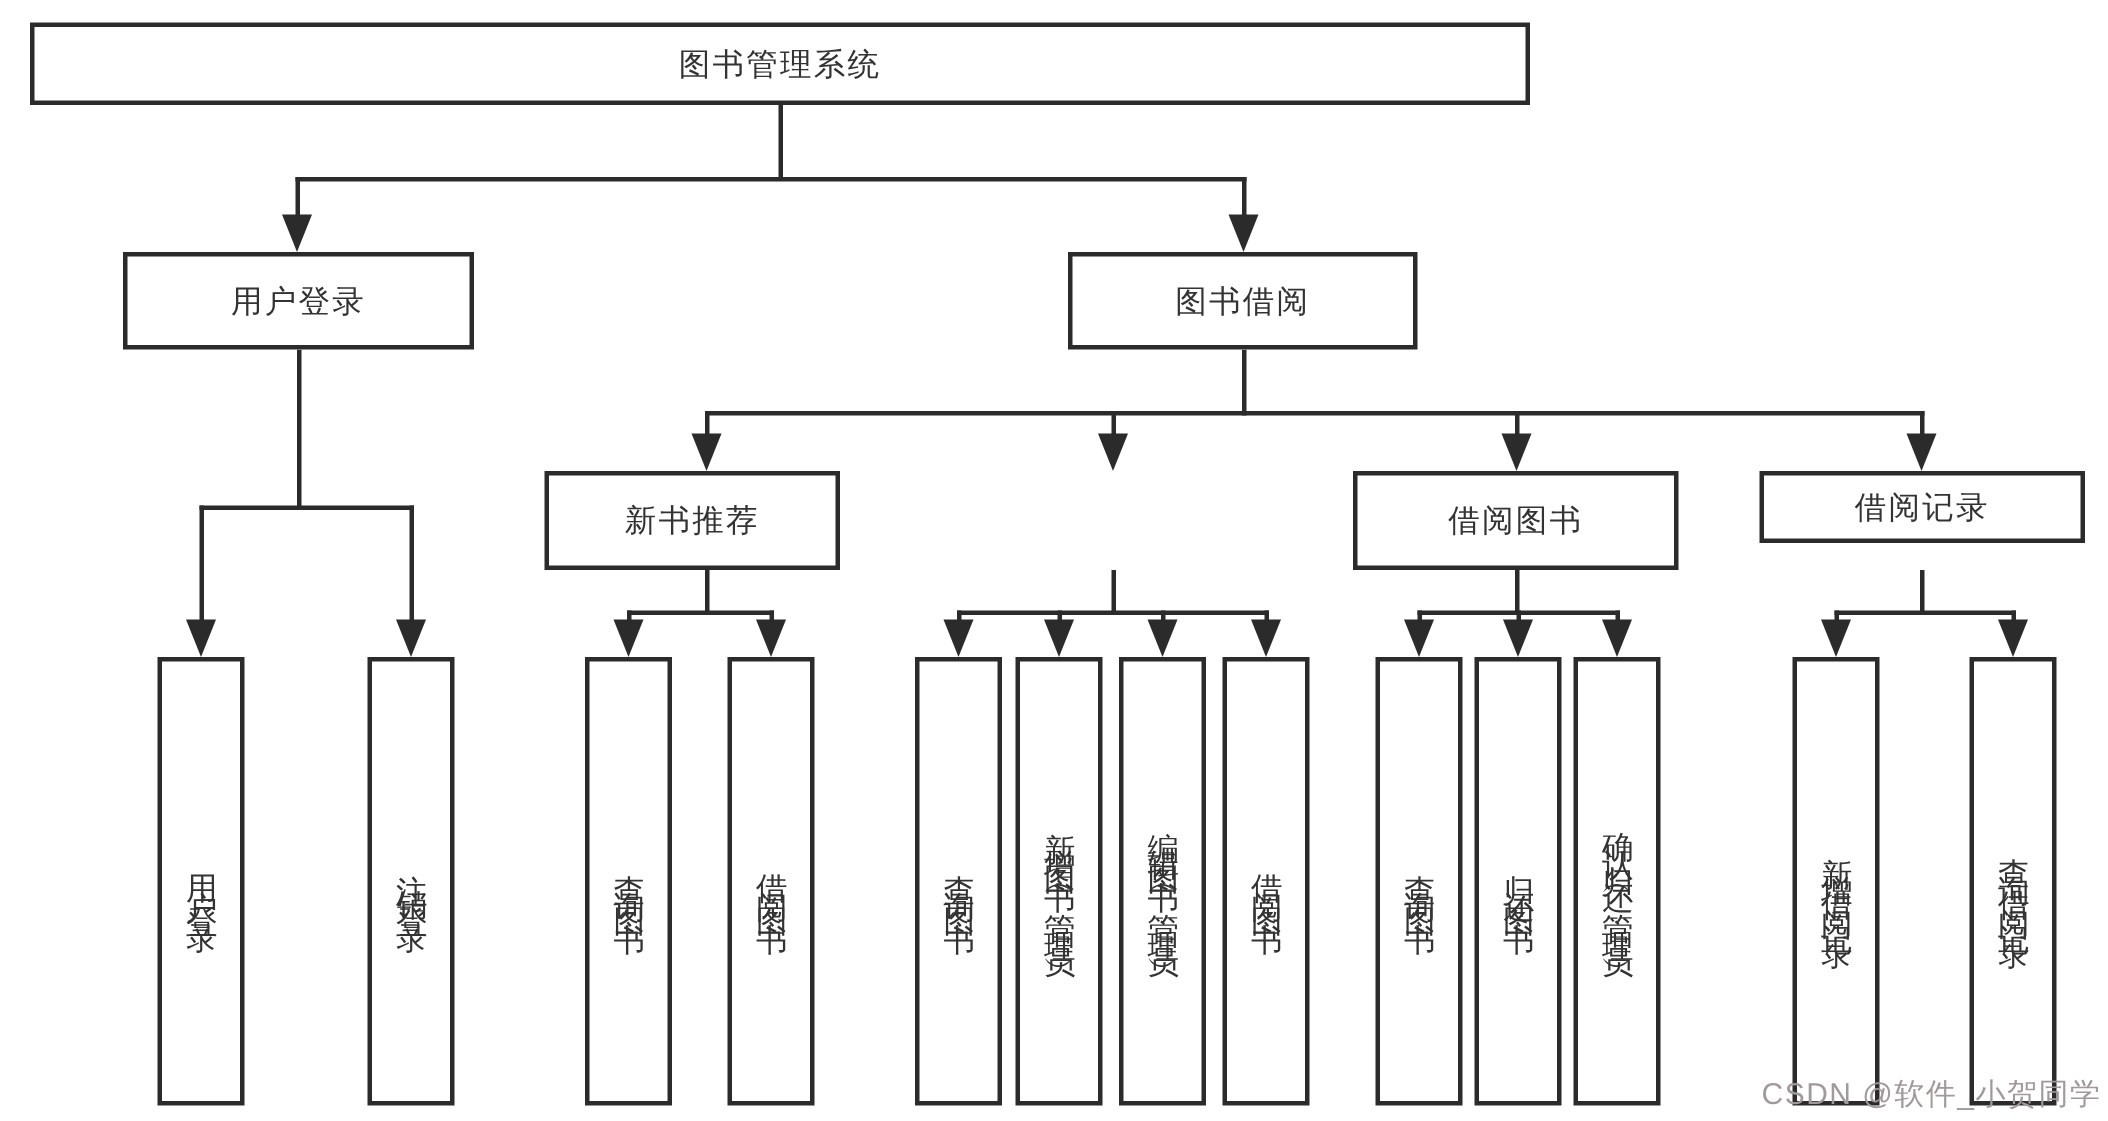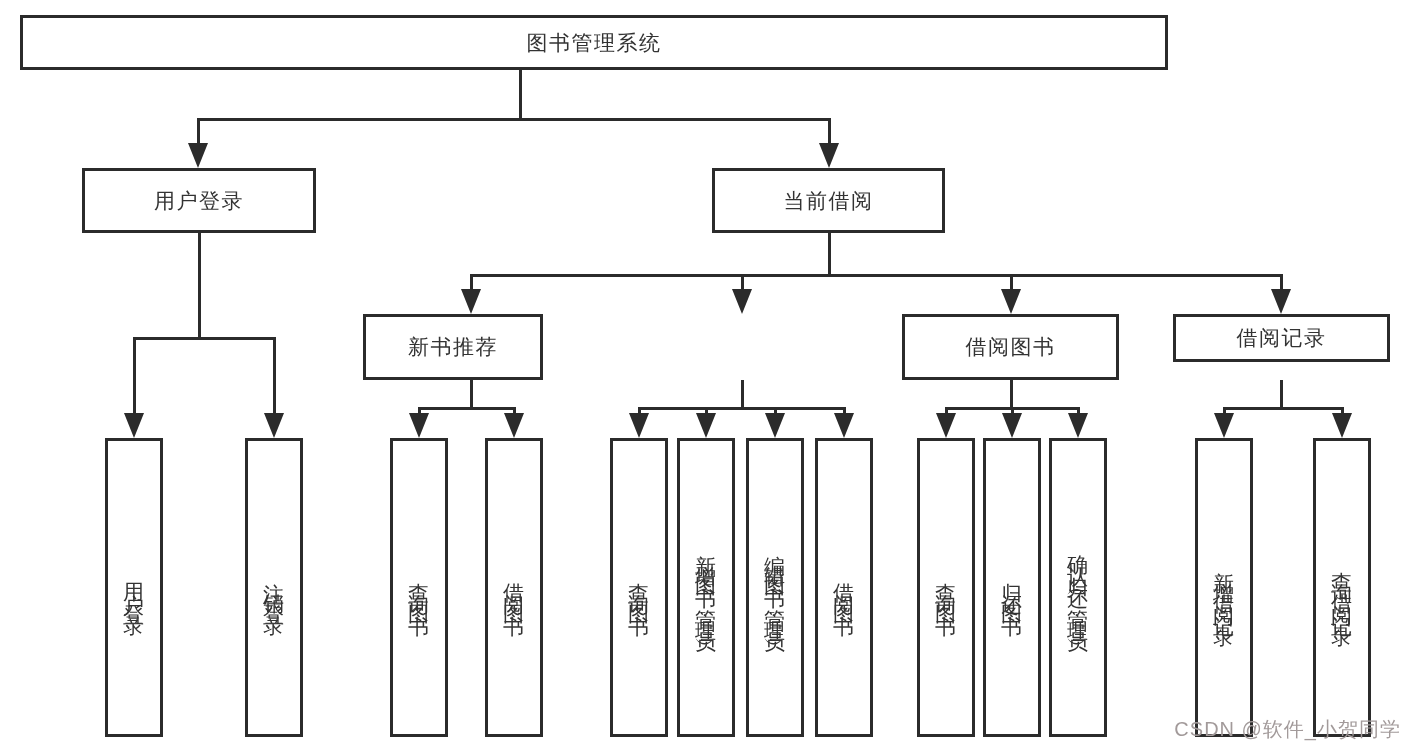--- a/index.html
+++ b/index.html
@@ -27,57 +27,57 @@
   .watermark{
     position:absolute;top:716px;right:4px;z-index:6;
     font-size:20px;color:#a29a9a;letter-spacing:1px;white-space:nowrap;
   }
 </style>
 </head>
 <body>
 
 <div class="stage">
 
-  <div class="box h" style="left:20px;top:15px;width:1148px;height:55px">
+  <div class="box h" style="left:20px;top:15px;width:1000px;height:55px">
     <span class="lbl">图书管理系统</span>
   </div>
 
   <div class="ln" style="left:519px;top:69px;width:3px;height:49px"></div>
   <div class="ln" style="left:197px;top:118px;width:634px;height:3px"></div>
   <div class="ln" style="left:197px;top:118px;width:3px;height:28px"></div>
   <div class="ah" style="left:188px;top:143px"></div>
   <div class="ln" style="left:828px;top:118px;width:3px;height:28px"></div>
   <div class="ah" style="left:819px;top:143px"></div>
 
   <div class="box h" style="left:82px;top:168px;width:234px;height:65px">
     <span class="lbl">用户登录</span>
   </div>
   <div class="box h" style="left:712px;top:168px;width:233px;height:65px">
-    <span class="lbl">当前借阅</span>
+    <span class="lbl">图书借阅</span>
   </div>
 
   <div class="ln" style="left:198px;top:233px;width:3px;height:106px"></div>
   <div class="ln" style="left:133px;top:337px;width:143px;height:3px"></div>
   <div class="ln" style="left:133px;top:337px;width:3px;height:79px"></div>
   <div class="ah" style="left:124px;top:413px"></div>
   <div class="ln" style="left:273px;top:337px;width:3px;height:79px"></div>
   <div class="ah" style="left:264px;top:413px"></div>
 
   <div class="ln" style="left:828px;top:233px;width:3px;height:44px"></div>
   <div class="ln" style="left:470px;top:274px;width:813px;height:3px"></div>
   <div class="ln" style="left:470px;top:274px;width:3px;height:18px"></div>
   <div class="ah" style="left:461px;top:289px"></div>
   <div class="ln" style="left:741px;top:274px;width:3px;height:18px"></div>
   <div class="ah" style="left:732px;top:289px"></div>
   <div class="ln" style="left:1010px;top:274px;width:3px;height:18px"></div>
   <div class="ah" style="left:1001px;top:289px"></div>
   <div class="ln" style="left:1280px;top:274px;width:3px;height:18px"></div>
   <div class="ah" style="left:1271px;top:289px"></div>
 
-  <div class="box h" style="left:363px;top:314px;width:180px;height:66px">
+  <div class="box h" style="left:363px;top:314px;width:197px;height:66px">
     <span class="lbl">新书推荐</span>
   </div>
   <div class="box h" style="left:902px;top:314px;width:217px;height:66px">
     <span class="lbl">借阅图书</span>
   </div>
   <div class="box h" style="left:1173px;top:314px;width:217px;height:48px">
     <span class="lbl">借阅记录</span>
   </div>
 
   <div class="ln" style="left:470px;top:380px;width:3px;height:29px"></div>

